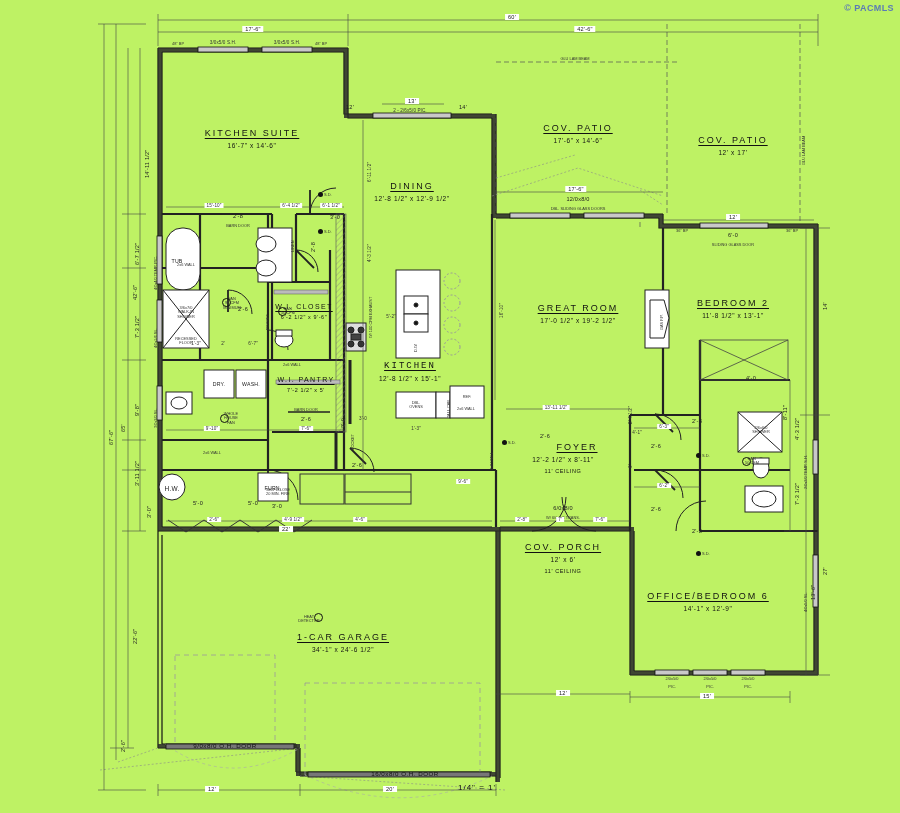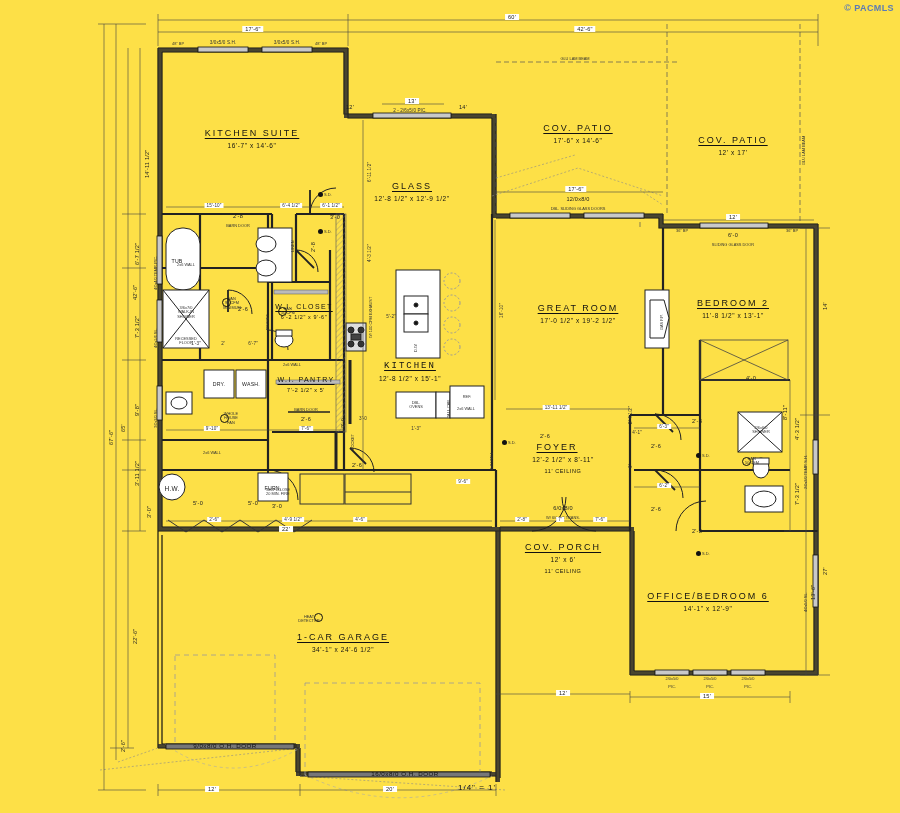--- a/index.html
+++ b/index.html
@@ -1,17 +1,17 @@
 <!DOCTYPE html>
 <html><head>
 <meta charset="utf-8">
 <style>
   html,body{margin:0;padding:0;background:#ffffff;}
   body{width:900px;height:813px;font-family:"Liberation Sans",sans-serif;color:#1a1a1a;overflow:hidden;}
-  #sheet{position:relative;width:900px;height:813px;background:#fde047;}
+  #sheet{position:relative;width:900px;height:813px;background:#bef264;}
   svg#plan{position:absolute;left:0;top:0;width:900px;height:813px;}
 
   .wm{position:absolute;right:6px;top:3px;font-family:"Liberation Serif",serif;font-size:9px;
       color:#5b7bb5;letter-spacing:.4px;font-weight:bold;}
 
   
   .tx{position:absolute;white-space:nowrap;font-family:"Liberation Sans",sans-serif;}
   .rm-name{font-size:9px;letter-spacing:2.0px;color:#111;text-decoration:underline;
            text-underline-offset:2px;}
   .rm-dim{font-size:6.5px;letter-spacing:.6px;color:#111;}
@@ -390,42 +390,42 @@
       <line x1="496" y1="192" x2="663" y2="192"></line>
       <line x1="663" y1="220" x2="814" y2="220"></line>
     </g>
   </svg>
 
   <div class="tx wm">© PACMLS</div>
 
   <div class="tx rm-name ctr" style="left:252px;top:128px;">KITCHEN SUITE</div>
   <div class="tx rm-dim  ctr" style="left:252px;top:142px;">16'-7" x 14'-6"</div>
 
-  <div class="tx rm-name ctr" style="left:412px;top:181px;">GLASS</div>
+  <div class="tx rm-name ctr" style="left:412px;top:181px;">DINING</div>
   <div class="tx rm-dim  ctr" style="left:412px;top:195px;">12'-8 1/2" x 12'-9 1/2"</div>
 
   <div class="tx rm-name ctr" style="left:410px;top:361px;font-family:Liberation Mono, monospace;">KITCHEN</div>
   <div class="tx rm-dim  ctr" style="left:410px;top:375px;">12'-8 1/2" x 15'-1"</div>
 
   <div class="tx rm-name ctr" style="left:578px;top:303px;">GREAT ROOM</div>
   <div class="tx rm-dim  ctr" style="left:578px;top:317px;">17'-0 1/2" x 19'-2 1/2"</div>
 
   <div class="tx rm-name ctr" style="left:578px;top:123px;">COV. PATIO</div>
   <div class="tx rm-dim  ctr" style="left:578px;top:137px;">17'-6" x 14'-6"</div>
 
   <div class="tx rm-name ctr" style="left:733px;top:135px;">COV. PATIO</div>
   <div class="tx rm-dim  ctr" style="left:733px;top:149px;">12' x 17'</div>
 
   <div class="tx rm-name ctr" style="left:733px;top:298px;">BEDROOM 2</div>
   <div class="tx rm-dim  ctr" style="left:733px;top:312px;">11'-8 1/2" x 13'-1"</div>
 
   <div class="tx rm-name ctr" style="left:708px;top:591px;">OFFICE/BEDROOM 6</div>
   <div class="tx rm-dim  ctr" style="left:708px;top:605px;">14'-1" x 12'-9"</div>
 
-  <div class="tx rm-name ctr" style="left:557px;top:442px;">FOYER</div>
+  <div class="tx rm-name ctr" style="left:577px;top:442px;">FOYER</div>
   <div class="tx rm-dim  ctr" style="left:563px;top:456px;">12'-2 1/2" x 8'-11"</div>
   <div class="tx rm-ceil ctr" style="left:563px;top:468px;">11' CEILING</div>
 
   <div class="tx rm-name ctr" style="left:563px;top:542px;">COV. PORCH</div>
   <div class="tx rm-dim  ctr" style="left:563px;top:556px;">12' x 6'</div>
   <div class="tx rm-ceil ctr" style="left:563px;top:568px;">11' CEILING</div>
 
   <div class="tx rm-name ctr" style="left:343px;top:632px;">1-CAR GARAGE</div>
   <div class="tx rm-dim  ctr" style="left:343px;top:646px;">34'-1" x 24'-6 1/2"</div>
 

